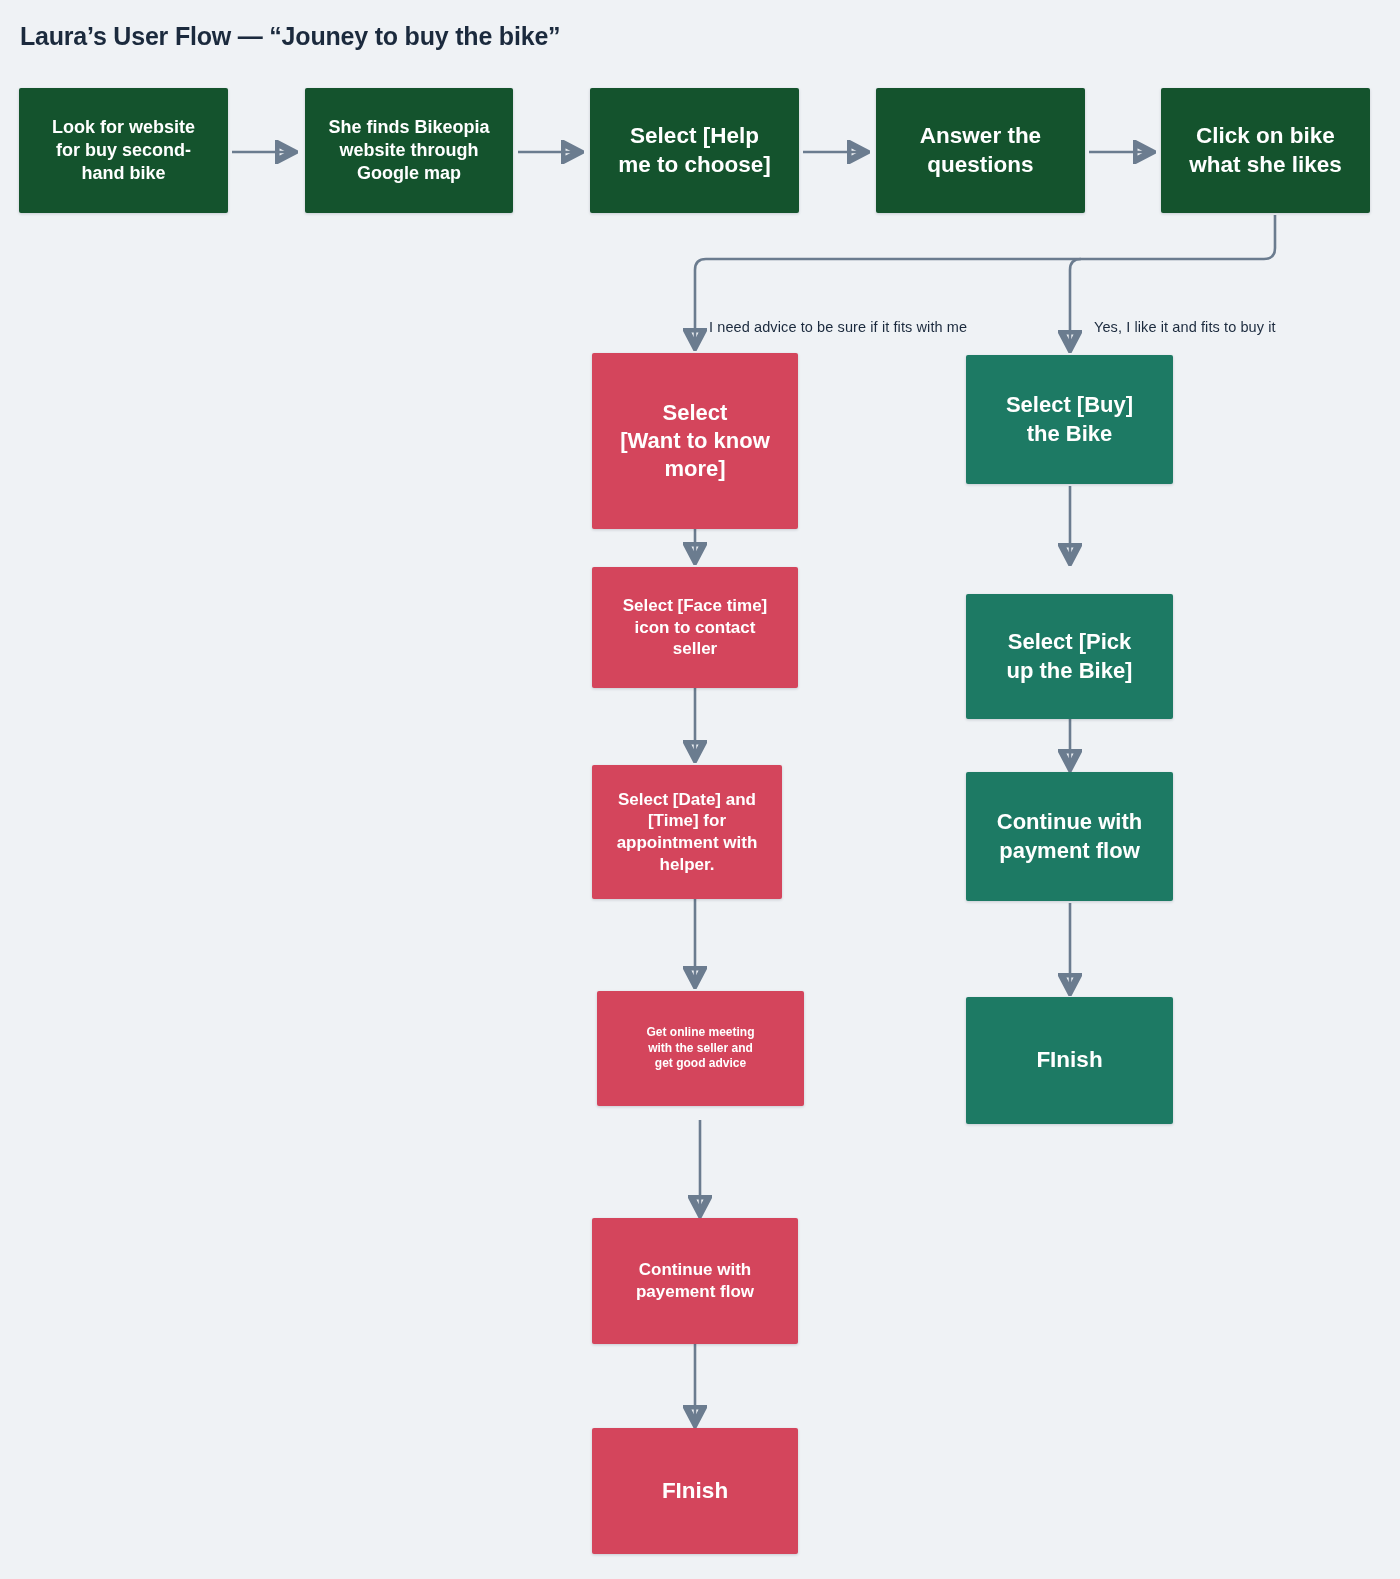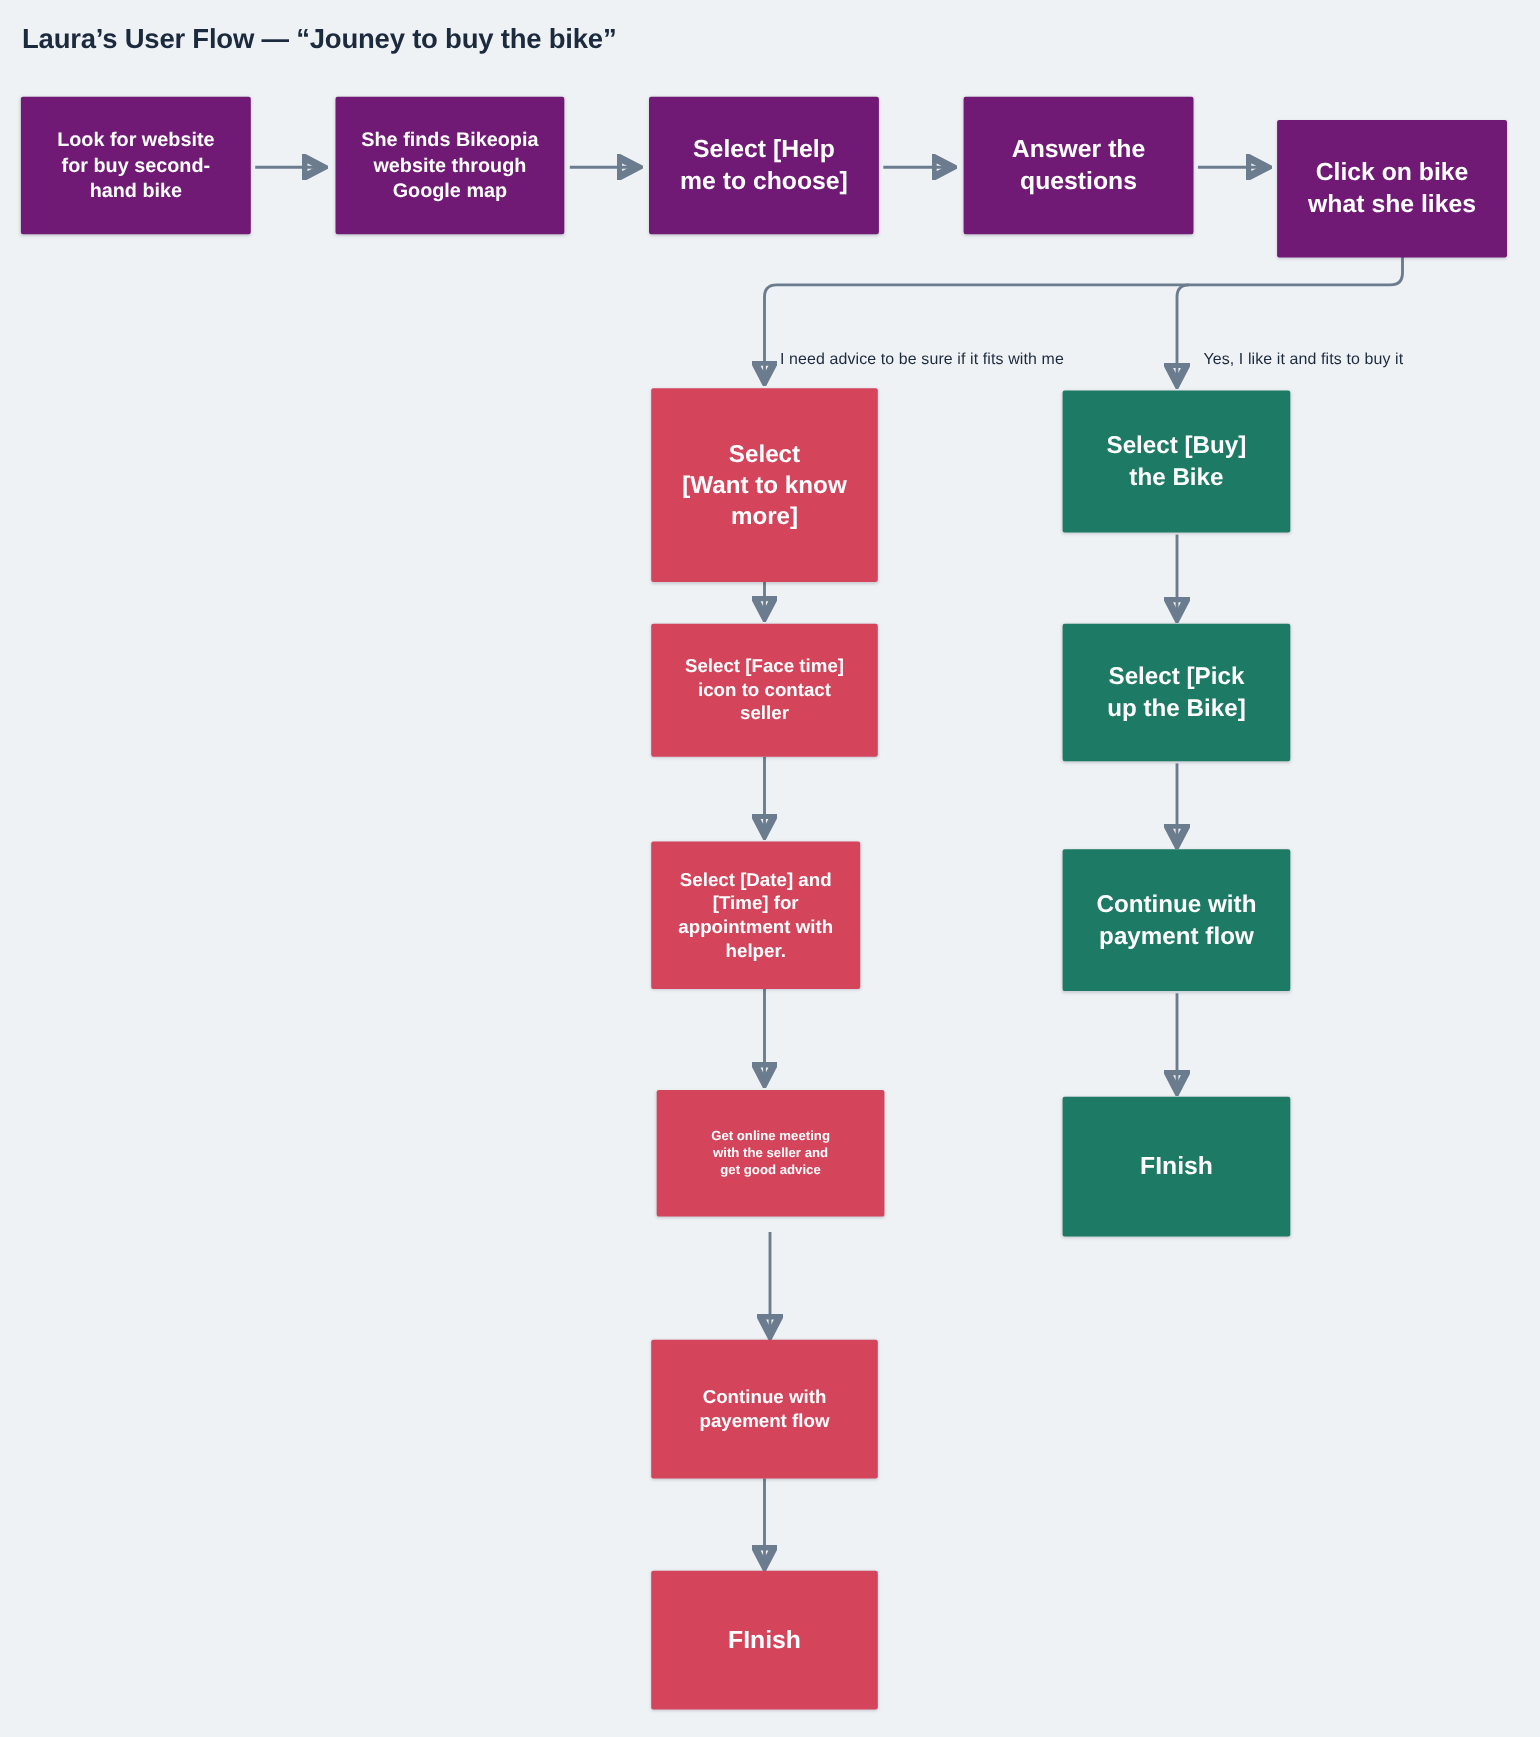--- a/index.html
+++ b/index.html
@@ -41,21 +41,21 @@
     font-weight: bold;
     line-height: 1.28;
     padding: 4px 10px;
     box-shadow: 0 1px 3px rgba(20,35,55,0.18);
     border-radius: 2px;
   }
   .node span {
     display: block;
     width: 100%;
   }
-  .node.gray  { background: #701a75; }
+  .node.gray  { background: #14532d; }
   .node.red   { background: #d4455c; }
   .node.green { background: #1d7a64; }
 
   .edge-label {
     position: absolute;
     font-size: 14.5px;
     color: #1b2a3d;
     font-weight: normal;
     white-space: nowrap;
     letter-spacing: 0.1px;
@@ -124,21 +124,21 @@
   </div>
 
   <div class="node gray" style="left:590px; top:88px;  width:209px; height:125px; font-size:22.5px;">
     <span>Select [Help<br>me to choose]</span>
   </div>
 
   <div class="node gray" style="left:876px; top:88px;  width:209px; height:125px; font-size:22.5px;">
     <span>Answer the<br>questions</span>
   </div>
 
-  <div class="node gray" style="left:1161px; top:88px; width:209px; height:125px; font-size:22.5px;margin-top:21px;">
+  <div class="node gray" style="left:1161px; top:88px; width:209px; height:125px; font-size:22.5px;">
     <span>Click on bike<br>what she likes</span>
   </div>
 
   <div class="node red" style="left:592px; top:353px; width:206px; height:176px; font-size:22px;">
     <span>Select<br>[Want to know<br>more]</span>
   </div>
 
   <div class="node red" style="left:592px; top:567px; width:206px; height:121px; font-size:17px;">
     <span>Select [Face time]<br>icon to contact<br>seller</span>
   </div>
@@ -156,21 +156,21 @@
   </div>
 
   <div class="node red" style="left:592px; top:1428px; width:206px; height:126px; font-size:22.5px;">
     <span>FInish</span>
   </div>
 
   <div class="node green" style="left:966px; top:355px; width:207px; height:129px; font-size:22px;">
     <span>Select [Buy]<br>the Bike</span>
   </div>
 
-  <div class="node green" style="left:966px; top:567px; width:207px; height:125px; font-size:22px;">
+  <div class="node green" style="left:966px; top:594px; width:207px; height:125px; font-size:22px;">
     <span>Select [Pick<br>up the Bike]</span>
   </div>
 
   <div class="node green" style="left:966px; top:772px; width:207px; height:129px; font-size:22px;">
     <span>Continue with<br>payment flow</span>
   </div>
 
   <div class="node green" style="left:966px; top:997px; width:207px; height:127px; font-size:22.5px;">
     <span>FInish</span>
   </div>

